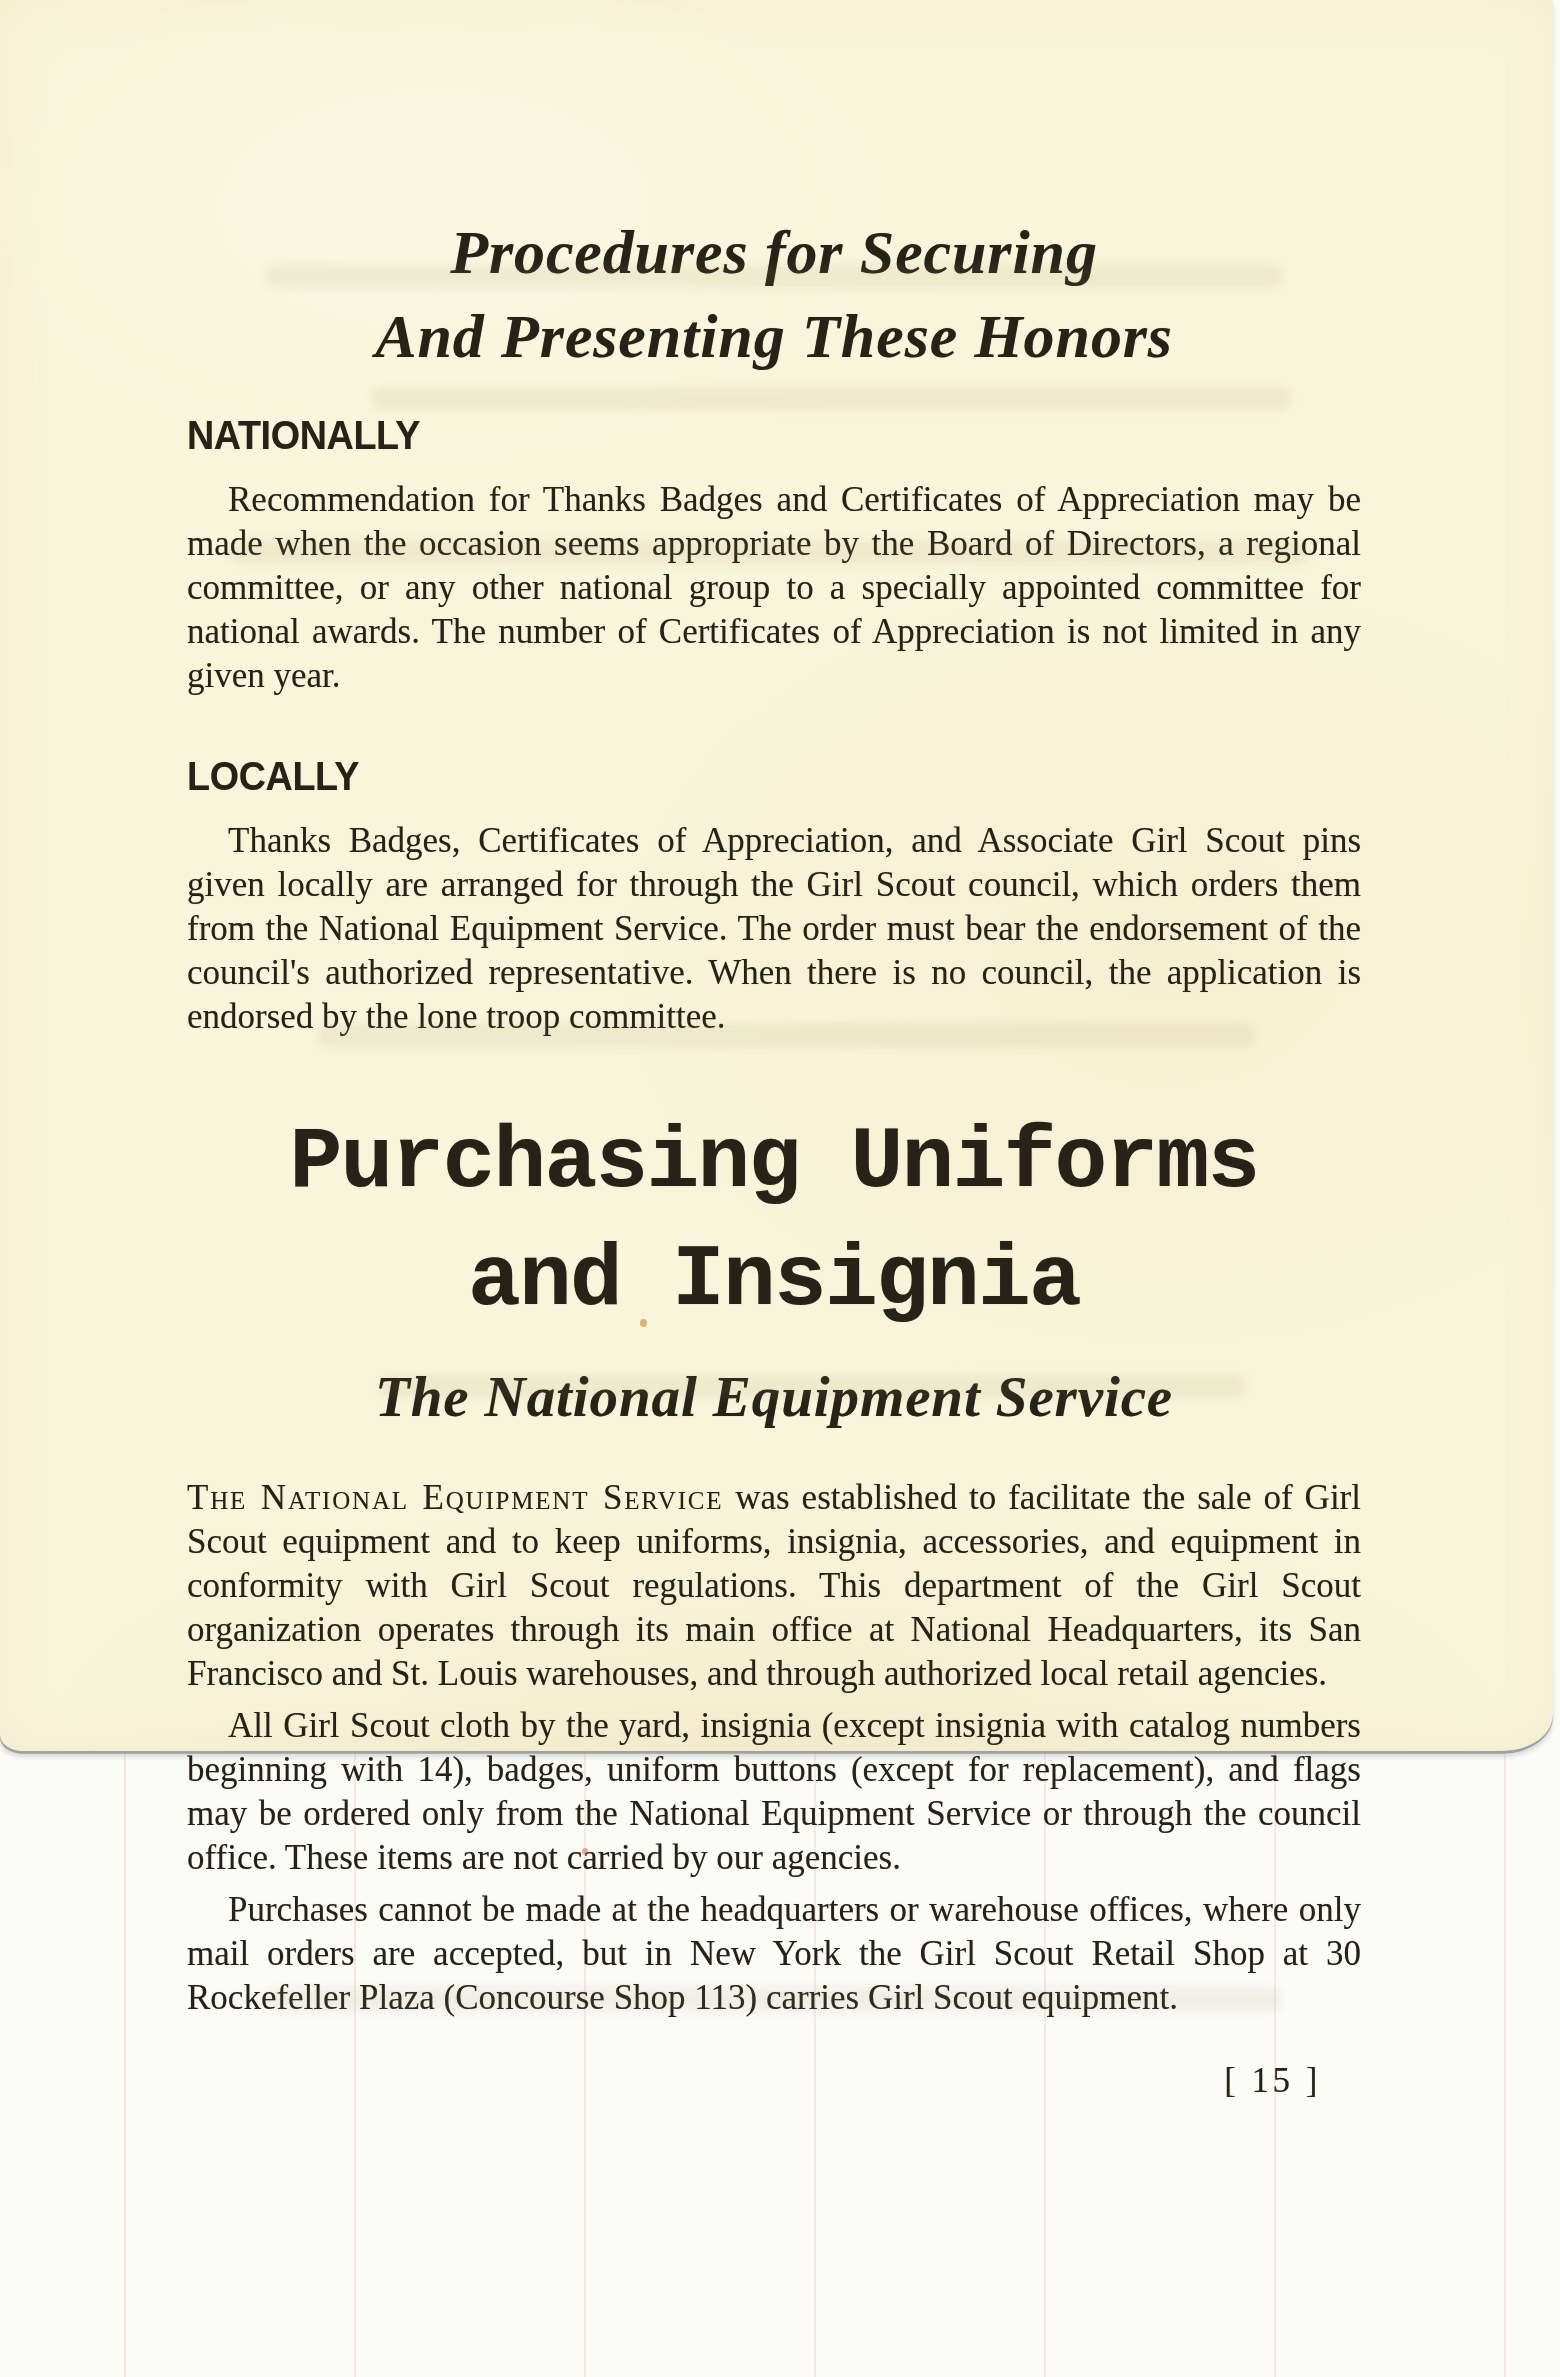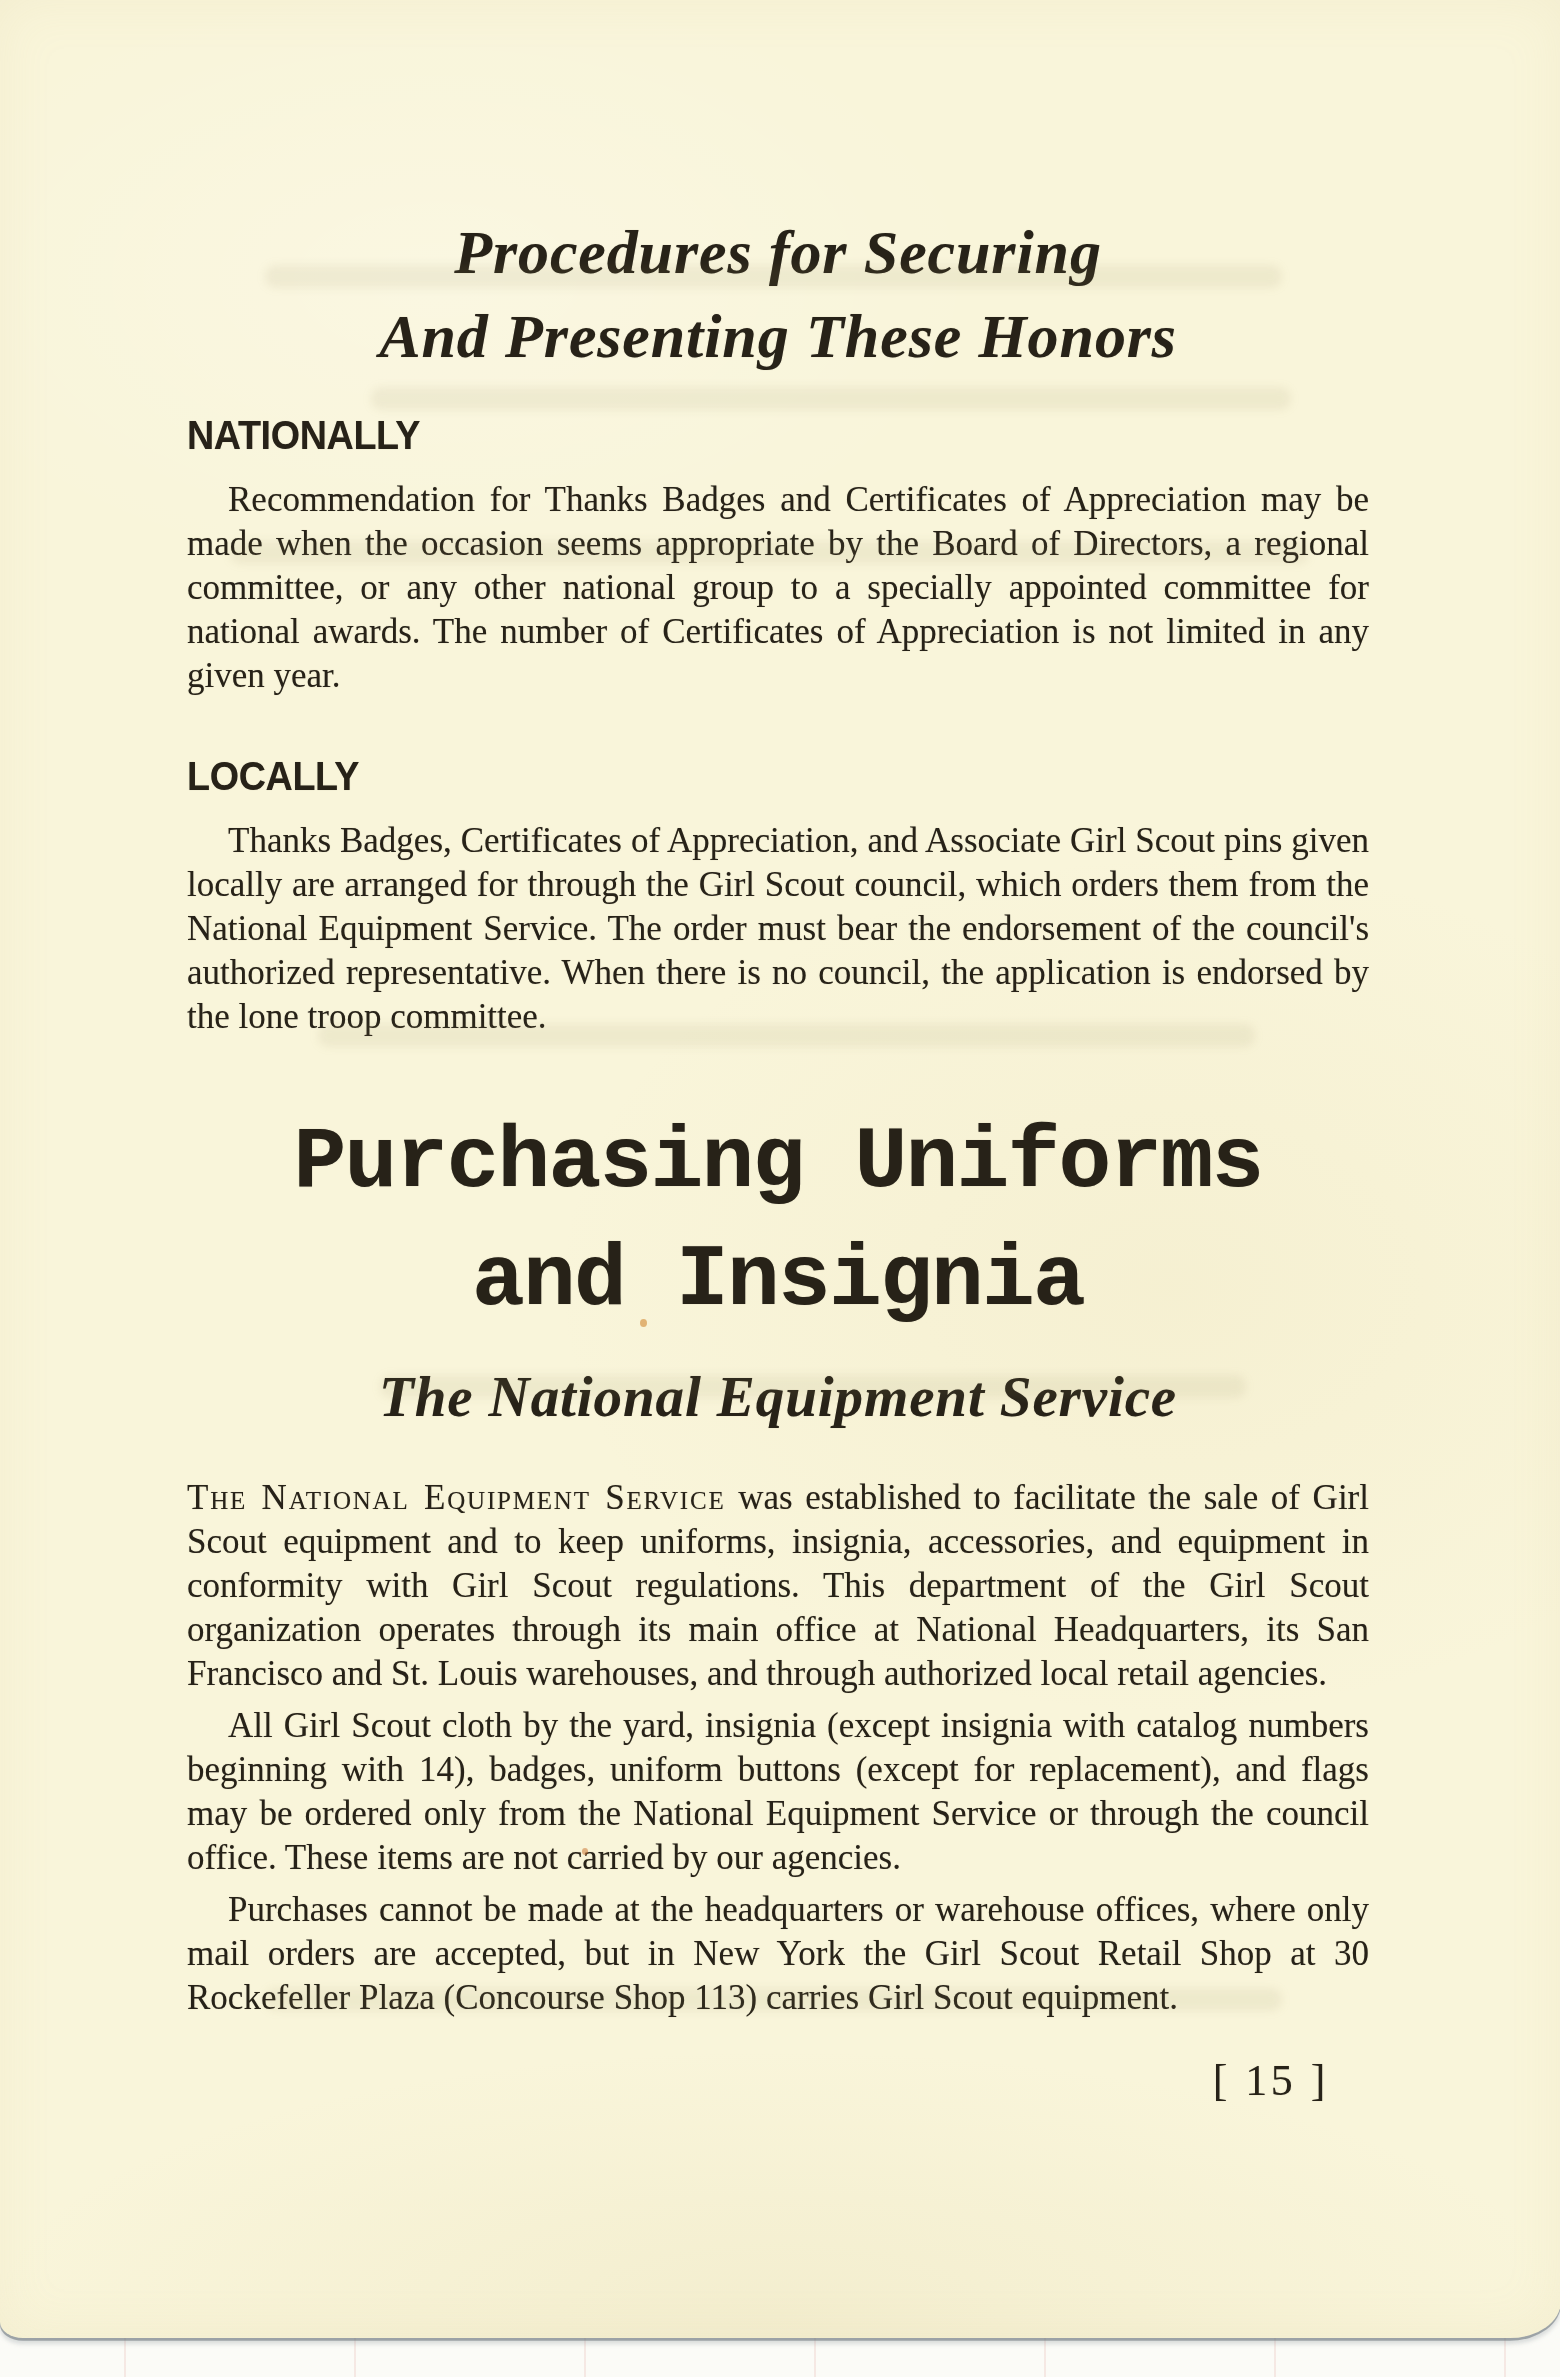--- a/index.html
+++ b/index.html
@@ -17,21 +17,21 @@
     background:
       repeating-linear-gradient(90deg,
         rgba(195,70,60,0) 0 124px,
         rgba(195,70,60,0.10) 124px 126px,
         rgba(195,70,60,0) 126px 230px),
       var(--backdrop,#fbfbf7);
     font-family:"Liberation Serif", serif;
     color:var(--ink,#272218);
   }
   .page{
-    position:absolute;left:0;top:0;right:0;height:2338px;
+    position:absolute;left:0;top:0;right:8px;height:1751px;
     background:
       radial-gradient(ellipse 796px 442px at 28% 12%, rgba(255,255,255,0.20), rgba(255,255,255,0) 70%),
       radial-gradient(ellipse 884px 619px at 75% 55%, rgba(215,195,135,0.10), rgba(215,195,135,0) 70%),
       radial-gradient(ellipse 1061px 354px at 50% 99%, rgba(210,195,140,0.14), rgba(210,195,140,0) 75%),
       var(--paper,#f9f5da);
     border-radius:0 0 51px 23px / 0 0 37px 16px;
     box-shadow:
       0 2.7px 0 rgba(105,115,122,0.55),
       0 5.3px 4.4px rgba(130,140,148,0.28),
       inset 0 0 53px rgba(205,190,130,0.12);
@@ -93,21 +93,21 @@
     font-size:57px;line-height:71px;
     letter-spacing:0.9px;
     text-shadow:0 0 0.9px rgba(39,34,24,0.35);
   }
   .lead{margin-top:44px;}
   .sc{font-variant:small-caps;letter-spacing:1.8px;}
 
   .folio{
     margin:39px 232px 0 187px;
     text-align:right;
-    font-size:44px;line-height:44px;
+    font-size:35px;line-height:44px;
     letter-spacing:3.5px;
     text-shadow:0 0 0.9px rgba(39,34,24,0.3);
   }
 </style>
 </head>
 <body>
 
 <div class="scan">
   <div class="page">
 

